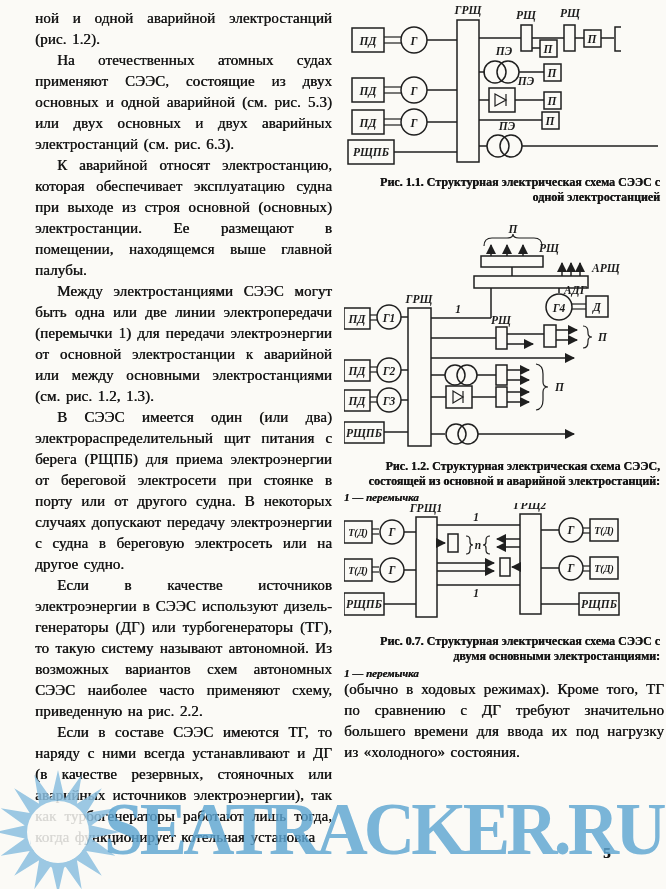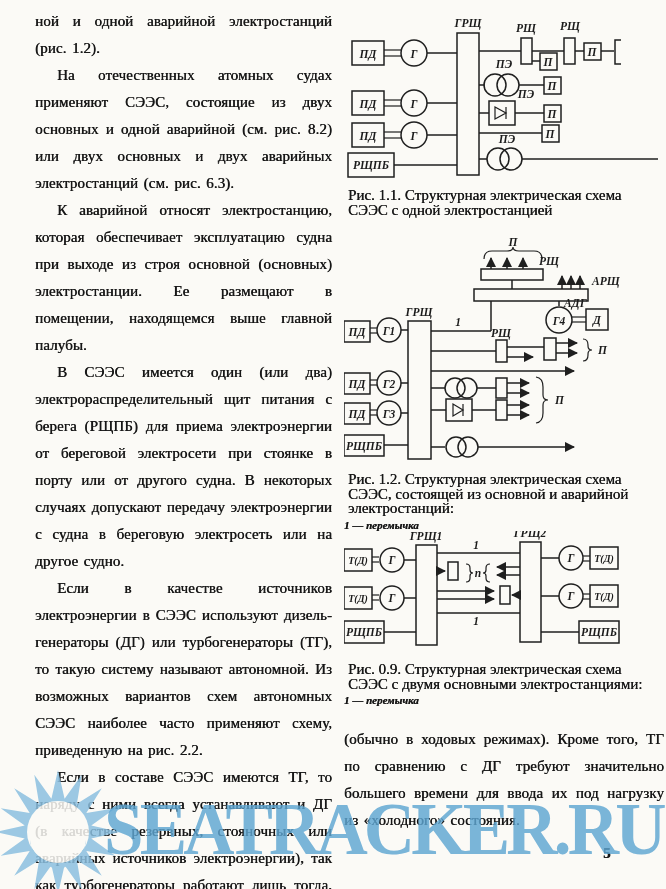--- a/index.html
+++ b/index.html
@@ -2,69 +2,70 @@
 <html lang="ru"><head>
 <meta charset="utf-8">
 <style>
   html,body{margin:0;padding:0;}
   body{
     width:666px;height:889px;position:relative;overflow:hidden;
     background:#fbfaf6;color:#171717;
     font-family:"Liberation Serif", serif;
   }
   .col-left{position:absolute;left:35px;top:8px;width:297px;}
-  .col-right{position:absolute;left:344px;top:13px;width:320px;}
+  .col-right{position:absolute;left:344px;top:0;width:320px;}
   .bodytext p{
-    margin:0;text-align:justify;font-size:15px;line-height:27px;
+    margin:0;text-align:justify;font-size:15px;line-height:21px;
     word-spacing:1.6px;letter-spacing:0.1px;
     text-shadow:0.4px 0 0 currentColor;
     hyphens:auto;
   }
   .bodytext p.ind{text-indent:22px;}
   .figure{margin:0;}
   svg.diagram{display:block;}
   .diagram .ln{stroke:#1f1f1f;stroke-width:1.5;fill:none;}
   .diagram .thin{stroke:#1f1f1f;stroke-width:1.2;fill:none;}
   .diagram text{
     font-family:"Liberation Serif", serif;font-style:italic;font-weight:bold;
     fill:#1b1b1b;font-size:11.5px;
   }
   .diagram text.sm{font-size:10px;}
   .caption{
-    font-weight:normal;font-size:15px;line-height:14.6px;text-align:left;
+    font-weight:bold;font-size:12px;line-height:14.6px;text-align:right;
     margin:5px 4px 0;text-shadow:0.3px 0 0 currentColor;
   }
   .legend{
     font-weight:bold;font-size:11px;line-height:12px;
     margin:3px 0 0;font-style:italic;text-shadow:0.2px 0 0 currentColor;
   }
   .fig2-block{margin-top:20px;}
   .fig3-block{}
-  .rtext{margin-top:20px;}
+  .rtext{margin-top:0;}
   .pageno{
     position:absolute;left:603px;top:845px;font-size:15px;font-weight:bold;
     text-shadow:0.4px 0 0 currentColor;
   }
   .watermark{position:absolute;left:0;top:778px;width:666px;height:111px;pointer-events:none;}
   .wm-text{
     position:absolute;left:104px;top:14px;white-space:nowrap;
     font-family:"Liberation Serif", serif;font-weight:bold;
     font-size:74px;letter-spacing:-4px;line-height:74px;
     transform:scaleX(0.96);transform-origin:left center;
     opacity:0.82;
   }
   .wm-sun{position:absolute;left:-8px;top:-14px;}
 </style>
 </head>
 <body>
 
 <div class="col-left bodytext">
   <p>ной и одной аварийной электростанций (рис. 1.2).</p>
-  <p class="ind">На отечественных атомных судах применяют СЭЭС, состоящие из двух основных и одной аварийной (см. рис. 8.2) или двух основных и двух аварийных электростанций (см. рис. 6.3).</p>
+  <p class="ind">На отечественных атомных судах применяют СЭЭС, состоящие из двух основных и одной аварийной (см. рис. 5.3) или двух основных и двух аварийных электростанций (см. рис. 6.3).</p>
   <p class="ind">К аварийной относят электростанцию, которая обеспечивает эксплуатацию судна при выходе из строя основной (основных) электростанции. Ее размещают в помещении, находящемся выше главной палубы.</p>
+  <p class="ind">Между электростанциями СЭЭС могут быть одна или две линии электропередачи (перемычки 1) для передачи электроэнергии от основной электростанции к аварийной или между основными электростанциями (см. рис. 1.2, 1.3).</p>
   <p class="ind">В СЭЭС имеется один (или два) электрораспределительный щит питания с берега (РЩПБ) для приема электроэнергии от береговой электросети при стоянке в порту или от другого судна. В некоторых случаях допускают передачу электроэнергии с судна в береговую электросеть или на другое судно.</p>
   <p class="ind">Если в качестве источников электроэнергии в СЭЭС используют дизель-генераторы (ДГ) или турбогенераторы (ТГ), то такую систему называют автономной. Из возможных вариантов схем автономных СЭЭС наиболее часто применяют схему, приведенную на рис. 2.2.</p>
   <p class="ind">Если в составе СЭЭС имеются ТГ, то наряду с ними всегда устанавливают и ДГ (в качестве резервных, стояночных или аварийных источников электроэнергии), так как турбогенераторы работают лишь тогда, когда функционирует котельная установка</p>
 </div>
 
 <div class="col-right">
 
   <div class="figure">
     <svg class="diagram" width="318" height="170" viewBox="0 0 318 170">
       <defs>
@@ -378,21 +379,21 @@
         <line class="ln" x1="93" y1="60" x2="150" y2="60" marker-end="url(#ar3)"></line>
         <line class="ln" x1="93" y1="68" x2="150" y2="68" marker-end="url(#ar3)"></line>
         <rect class="ln" x="156" y="55" width="10" height="18"></rect>
         <line class="ln" x1="176" y1="64" x2="168" y2="64" marker-end="url(#ar3)"></line>
       </g>
       <g>
         <line class="ln" x1="93" y1="82" x2="176" y2="82"></line>
         <text x="132" y="94" text-anchor="middle">1</text>
       </g>
     </svg>
-    <p class="caption">Рис. 0.9. Структурная электрическая схема СЭЭС с двумя основными электростанциями:</p>
+    <p class="caption">Рис. 0.7. Структурная электрическая схема СЭЭС с двумя основными электростанциями:</p>
     <p class="legend">1 — перемычка</p>
   </div>
 
   <div class="rtext bodytext">
     <p>(обычно в ходовых режимах). Кроме того, ТГ по сравнению с ДГ требуют значительно большего времени для ввода их под нагрузку из «холодного» состояния.</p>
   </div>
 </div>
 
 <div class="pageno">5</div>
 

